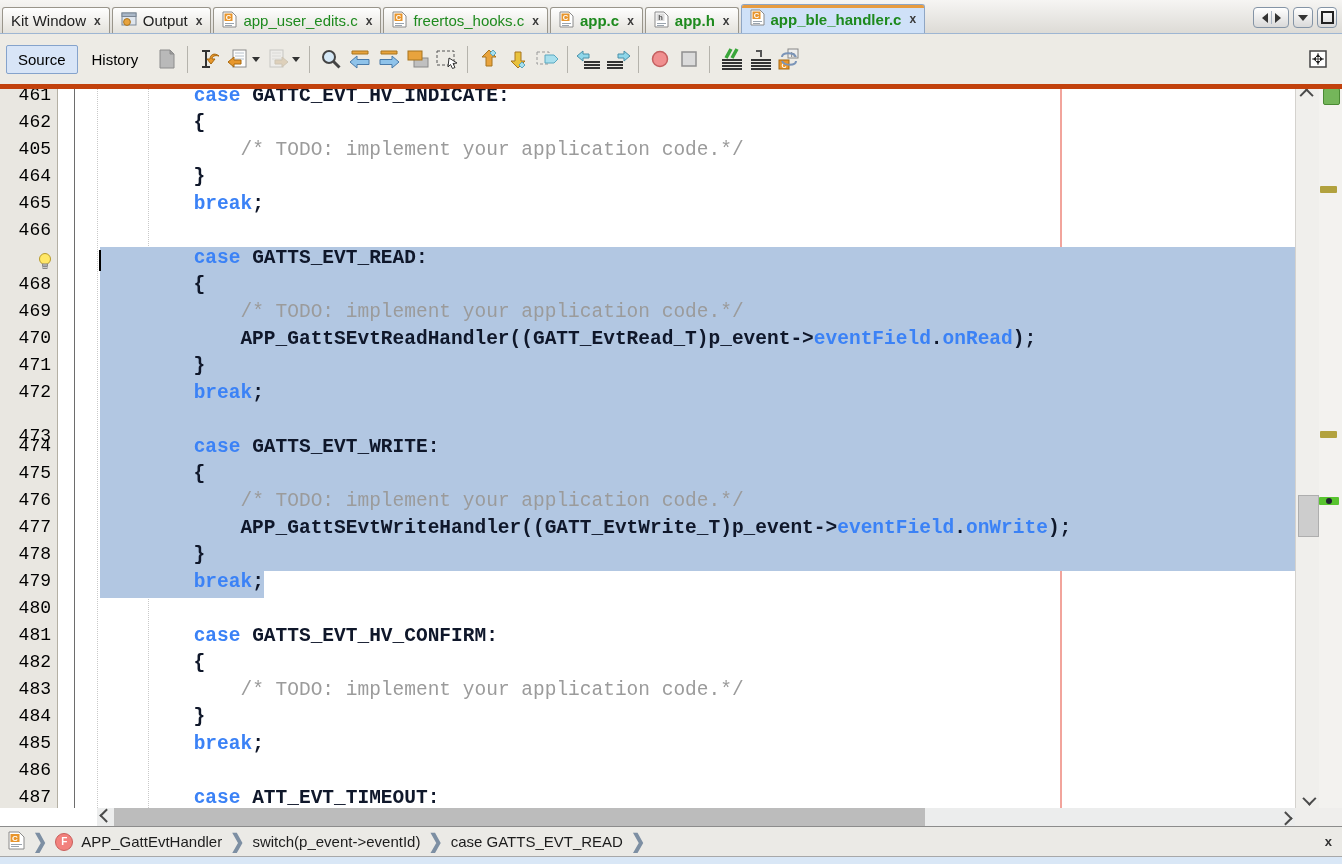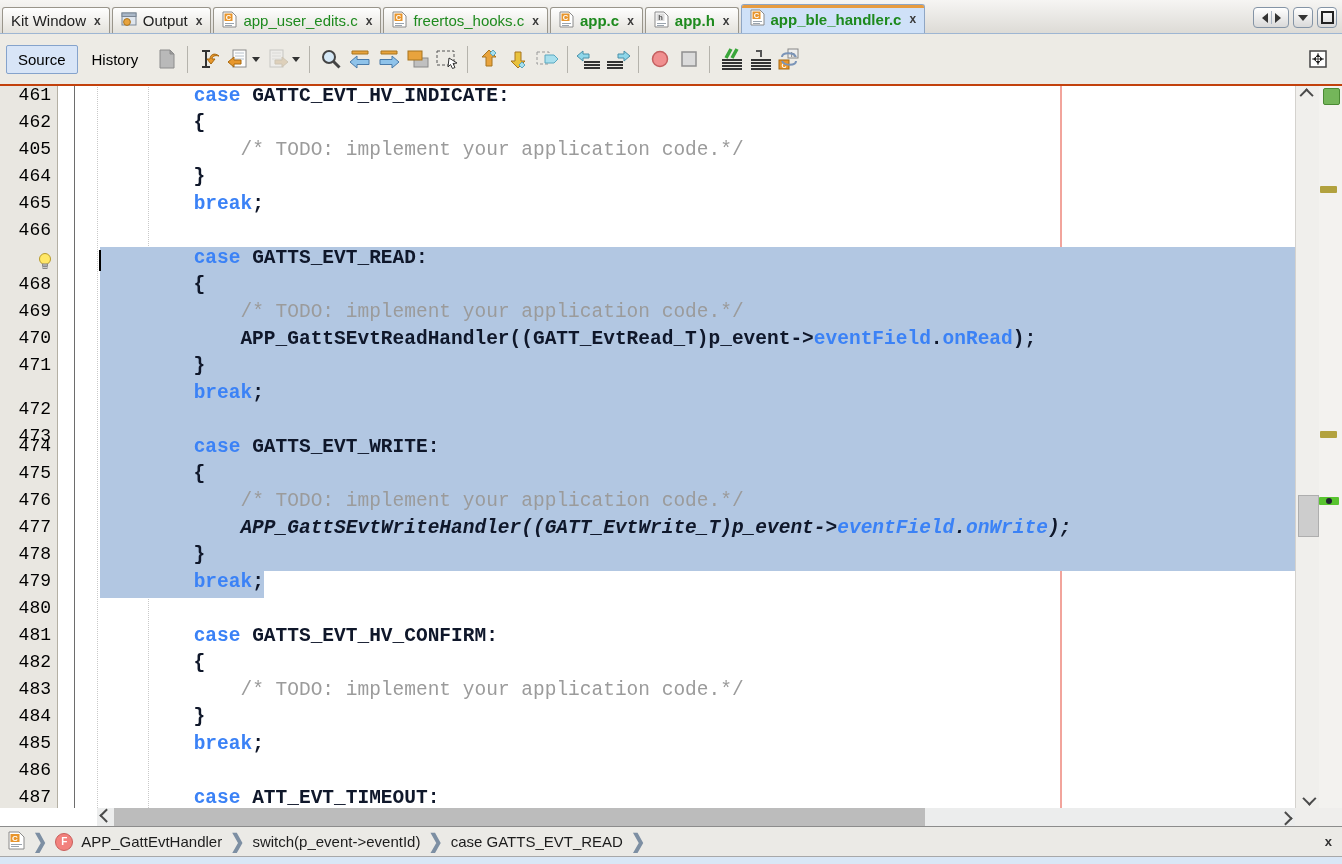--- a/index.html
+++ b/index.html
@@ -27,21 +27,21 @@
   .tcbtn.single{width:18px}
   .tri{width:0;height:0;display:inline-block}
   .tri.left{border-top:5px solid transparent;border-bottom:5px solid transparent;border-right:6px solid #333}
   .tri.right{border-top:5px solid transparent;border-bottom:5px solid transparent;border-left:6px solid #333}
   .tri.down{border-left:5px solid transparent;border-right:5px solid transparent;border-top:6px solid #333}
   .sq{width:9px;height:9px;border:2px solid #222;display:inline-block}
   .pair-sep{width:1px;height:13px;background:#a9b4c2;margin:0 3px}
 
   
   .toolbar{position:absolute;top:34px;left:0;right:0;height:50px;background:#edebe5;
-           border-bottom:2px solid #c2410c;display:flex;align-items:center;padding-left:6px;z-index:5}
+           border-bottom:5px solid #c2410c;display:flex;align-items:center;padding-left:6px;z-index:5}
   .tbtn{font-size:15px;color:#000;padding:5px 11px;margin-right:2px;border:1px solid transparent;border-radius:2px}
   .tbtn.on{background:#d8e5f7;border-color:#85a3cc}
   .ti{width:27px;height:26px;display:flex;align-items:center;justify-content:center;margin:0 1px}
   .ti svg{display:block}
   .tsep{width:1px;height:27px;background:#b5b3ac;margin:0 6px}
   .caret-mini{width:0;height:0;border-left:4px solid transparent;border-right:4px solid transparent;
               border-top:5px solid #333;margin:0 3px 0 0}
   .split-btn{position:absolute;right:10px;top:12px}
 
   
@@ -326,21 +326,21 @@
         <svg width="16" height="18">
           <circle cx="8" cy="7" r="5.5" fill="#ffe766" stroke="#b89b2a"></circle>
           <rect x="5.5" y="12" width="5" height="2" fill="#c9c9c9" stroke="#8a8a8a"></rect>
           <rect x="6" y="14.5" width="4" height="2" fill="#c9c9c9" stroke="#8a8a8a"></rect>
         </svg>
       </div>
       <div class="gutter-cell" style="top: 189px;">468</div>
       <div class="gutter-cell" style="top: 216px;">469</div>
       <div class="gutter-cell" style="top: 243px;">470</div>
       <div class="gutter-cell" style="top: 270px;">471</div>
-      <div class="gutter-cell" style="top: 297px; margin-top: 17px;">472</div>
+      <div class="gutter-cell" style="top: 297px;">472</div>
       <div class="gutter-cell" style="top: 324px; margin-top: 17px;">473</div>
       <div class="gutter-cell" style="top: 351px;">474</div>
       <div class="gutter-cell" style="top: 378px;">475</div>
       <div class="gutter-cell" style="top: 405px;">476</div>
       <div class="gutter-cell" style="top: 432px;">477</div>
       <div class="gutter-cell" style="top: 459px;">478</div>
       <div class="gutter-cell" style="top: 486px;">479</div>
       <div class="gutter-cell" style="top: 513px;">480</div>
       <div class="gutter-cell" style="top: 540px;">481</div>
       <div class="gutter-cell" style="top: 567px;">482</div>
@@ -381,21 +381,21 @@
         <div class="caret" style="top: 165px; left: 2px; height: 21px;"></div>
         <div class="codeline" style="top: 189px;"><span class="t-p">        {</span></div>
         <div class="codeline" style="top: 216px;"><span class="t-p">            </span><span class="t-c">/* TODO: implement your application code.*/</span></div>
         <div class="codeline" style="top: 243px;"><span class="t-p">            APP_GattSEvtReadHandler((GATT_EvtRead_T)p_event-&gt;</span><span class="t-f">eventField</span><span class="t-p">.</span><span class="t-f">onRead</span><span class="t-p">);</span></div>
         <div class="codeline" style="top: 270px;"><span class="t-p">        }</span></div>
         <div class="codeline" style="top: 297px;"><span class="t-p">        </span><span class="t-k">break</span><span class="t-p">;</span></div>
         <div class="codeline" style="top: 324px;"></div>
         <div class="codeline" style="top: 351px;"><span class="t-p">        </span><span class="t-k">case</span><span class="t-p"> GATTS_EVT_WRITE:</span></div>
         <div class="codeline" style="top: 378px;"><span class="t-p">        {</span></div>
         <div class="codeline" style="top: 405px;"><span class="t-p">            </span><span class="t-c">/* TODO: implement your application code.*/</span></div>
-        <div class="codeline" style="top: 432px; font-style: italic;"><span class="t-p">            APP_GattSEvtWriteHandler((GATT_EvtWrite_T)p_event-&gt;</span><span class="t-f">eventField</span><span class="t-p">.</span><span class="t-f">onWrite</span><span class="t-p">);</span></div>
+        <div class="codeline" style="top: 432px;"><span class="t-p">            APP_GattSEvtWriteHandler((GATT_EvtWrite_T)p_event-&gt;</span><span class="t-f">eventField</span><span class="t-p">.</span><span class="t-f">onWrite</span><span class="t-p">);</span></div>
         <div class="codeline" style="top: 459px;"><span class="t-p">        }</span></div>
         <div class="codeline" style="top: 486px;"><span class="t-p">        </span><span class="t-k">break</span><span class="t-p">;</span></div>
         <div class="codeline" style="top: 513px;"></div>
         <div class="codeline" style="top: 540px;"><span class="t-p">        </span><span class="t-k">case</span><span class="t-p"> GATTS_EVT_HV_CONFIRM:</span></div>
         <div class="codeline" style="top: 567px;"><span class="t-p">        {</span></div>
         <div class="codeline" style="top: 594px;"><span class="t-p">            </span><span class="t-c">/* TODO: implement your application code.*/</span></div>
         <div class="codeline" style="top: 621px;"><span class="t-p">        }</span></div>
         <div class="codeline" style="top: 648px;"><span class="t-p">        </span><span class="t-k">break</span><span class="t-p">;</span></div>
         <div class="codeline" style="top: 675px;"></div>
         <div class="codeline" style="top: 702px;"><span class="t-p">        </span><span class="t-k">case</span><span class="t-p"> ATT_EVT_TIMEOUT:</span></div>

